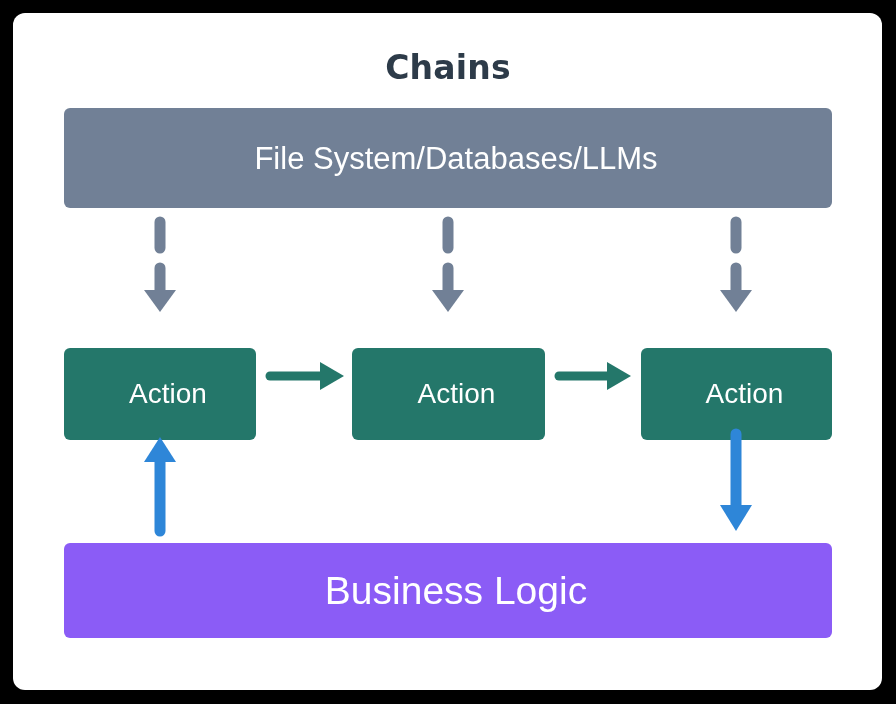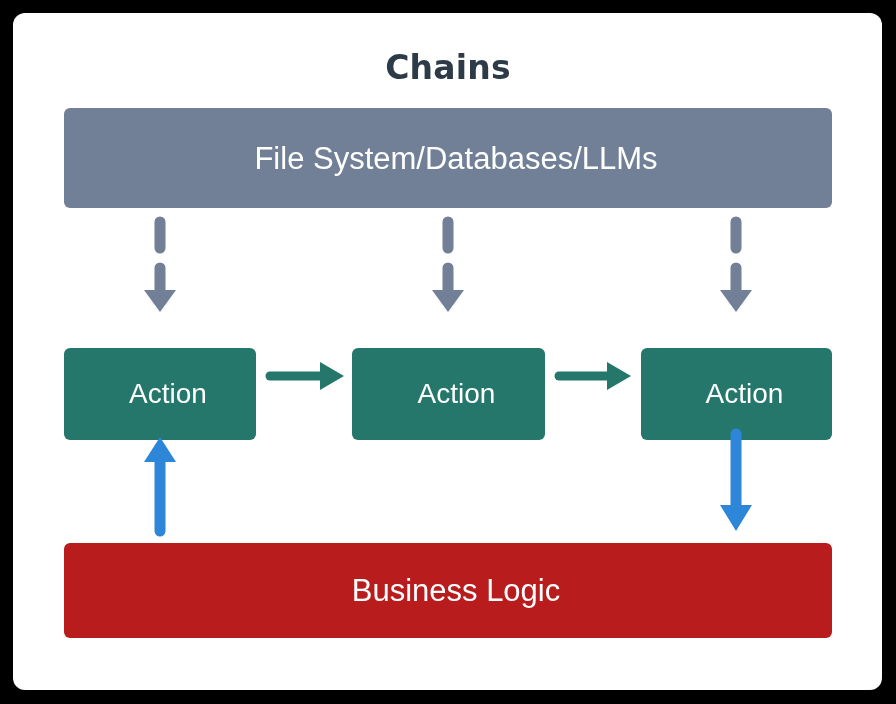--- a/index.html
+++ b/index.html
@@ -69,22 +69,22 @@
     height: 100px;
     background: #718096;
     font-size: 31px;
   }
 
   #business-logic-bar {
     left: 64px;
     top: 543px;
     width: 768px;
     height: 95px;
-    background: #b91c1c;
-    font-size: 31px;
+    background: #8b5cf6;
+    font-size: 39px;
   }
 
   .action-box {
     top: 348px;
     height: 92px;
     background: #24776a;
     font-size: 28px;
   }
   #action-box-1 { left: 64px;  width: 192px; }
   #action-box-2 { left: 352px; width: 193px; }

